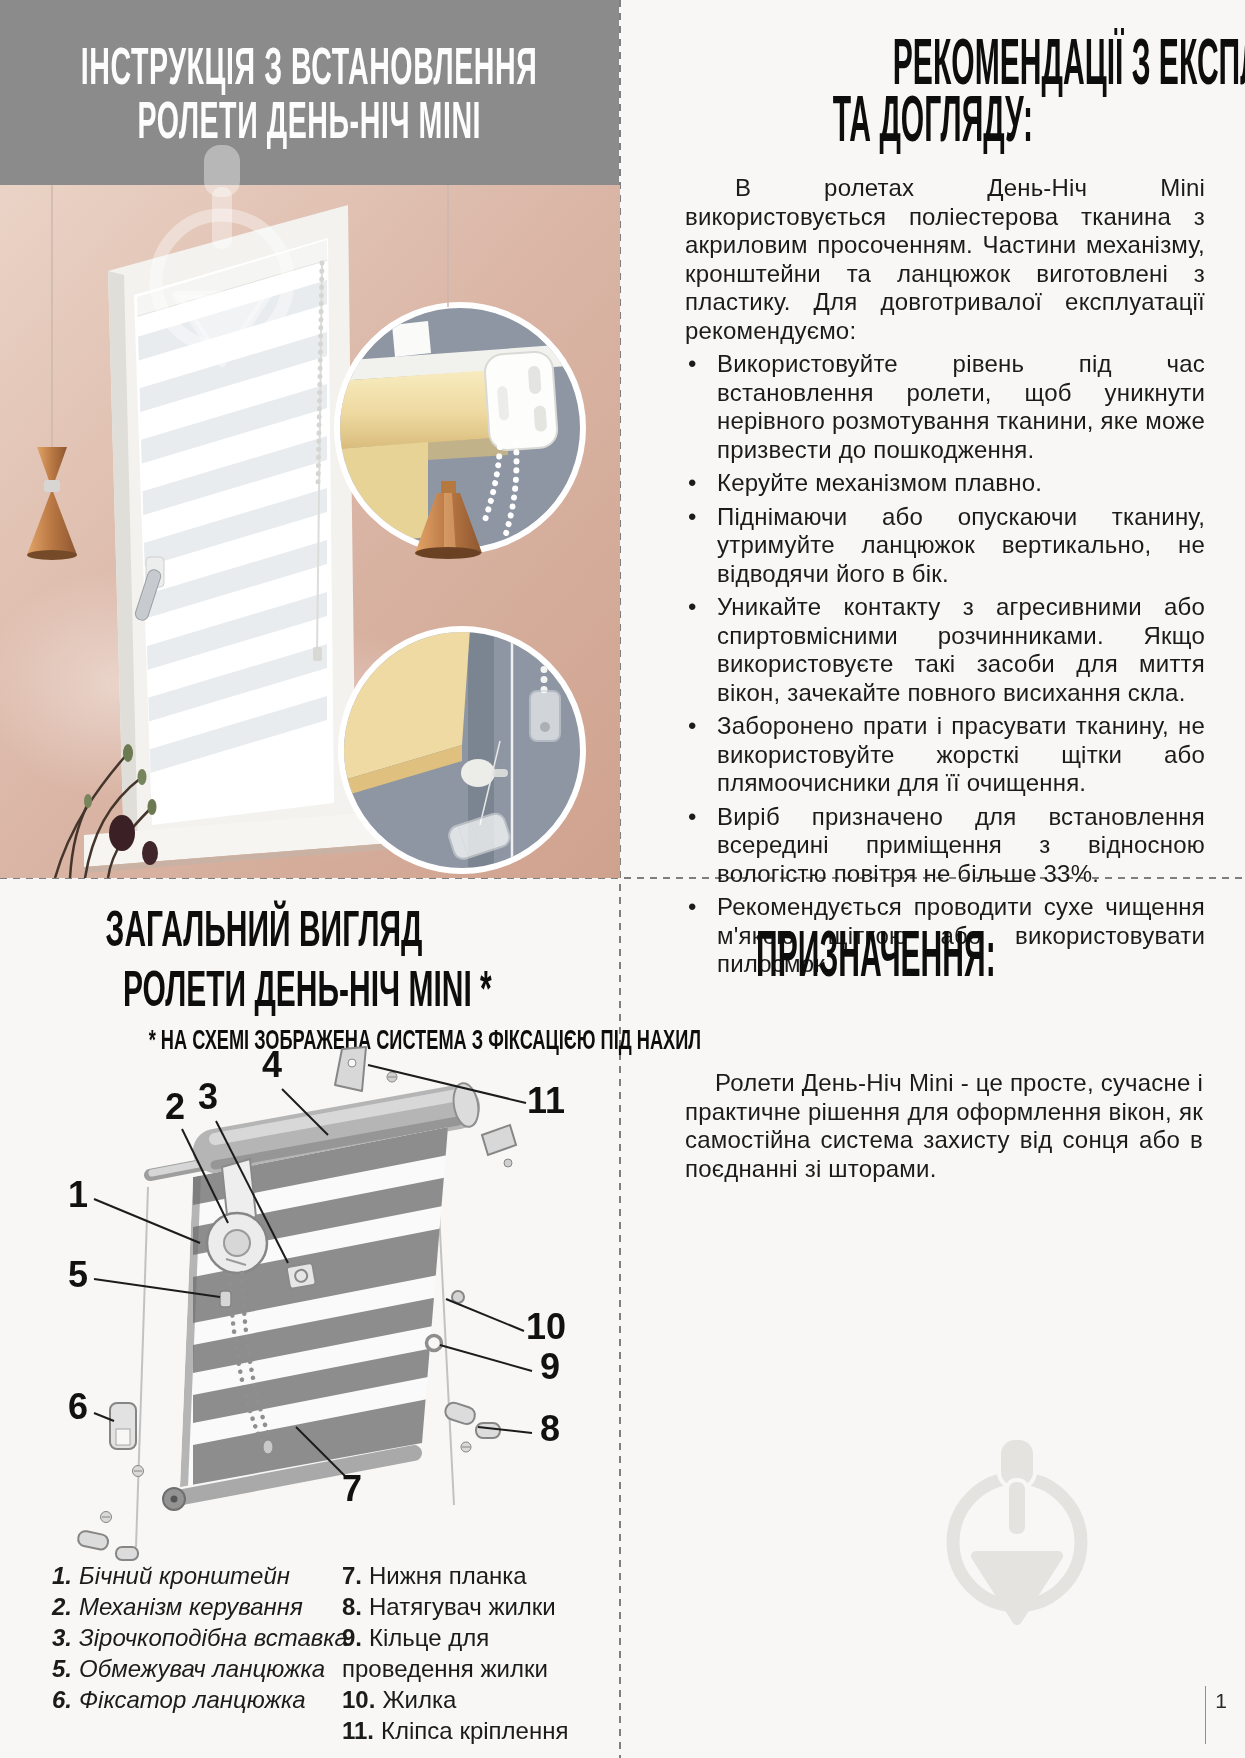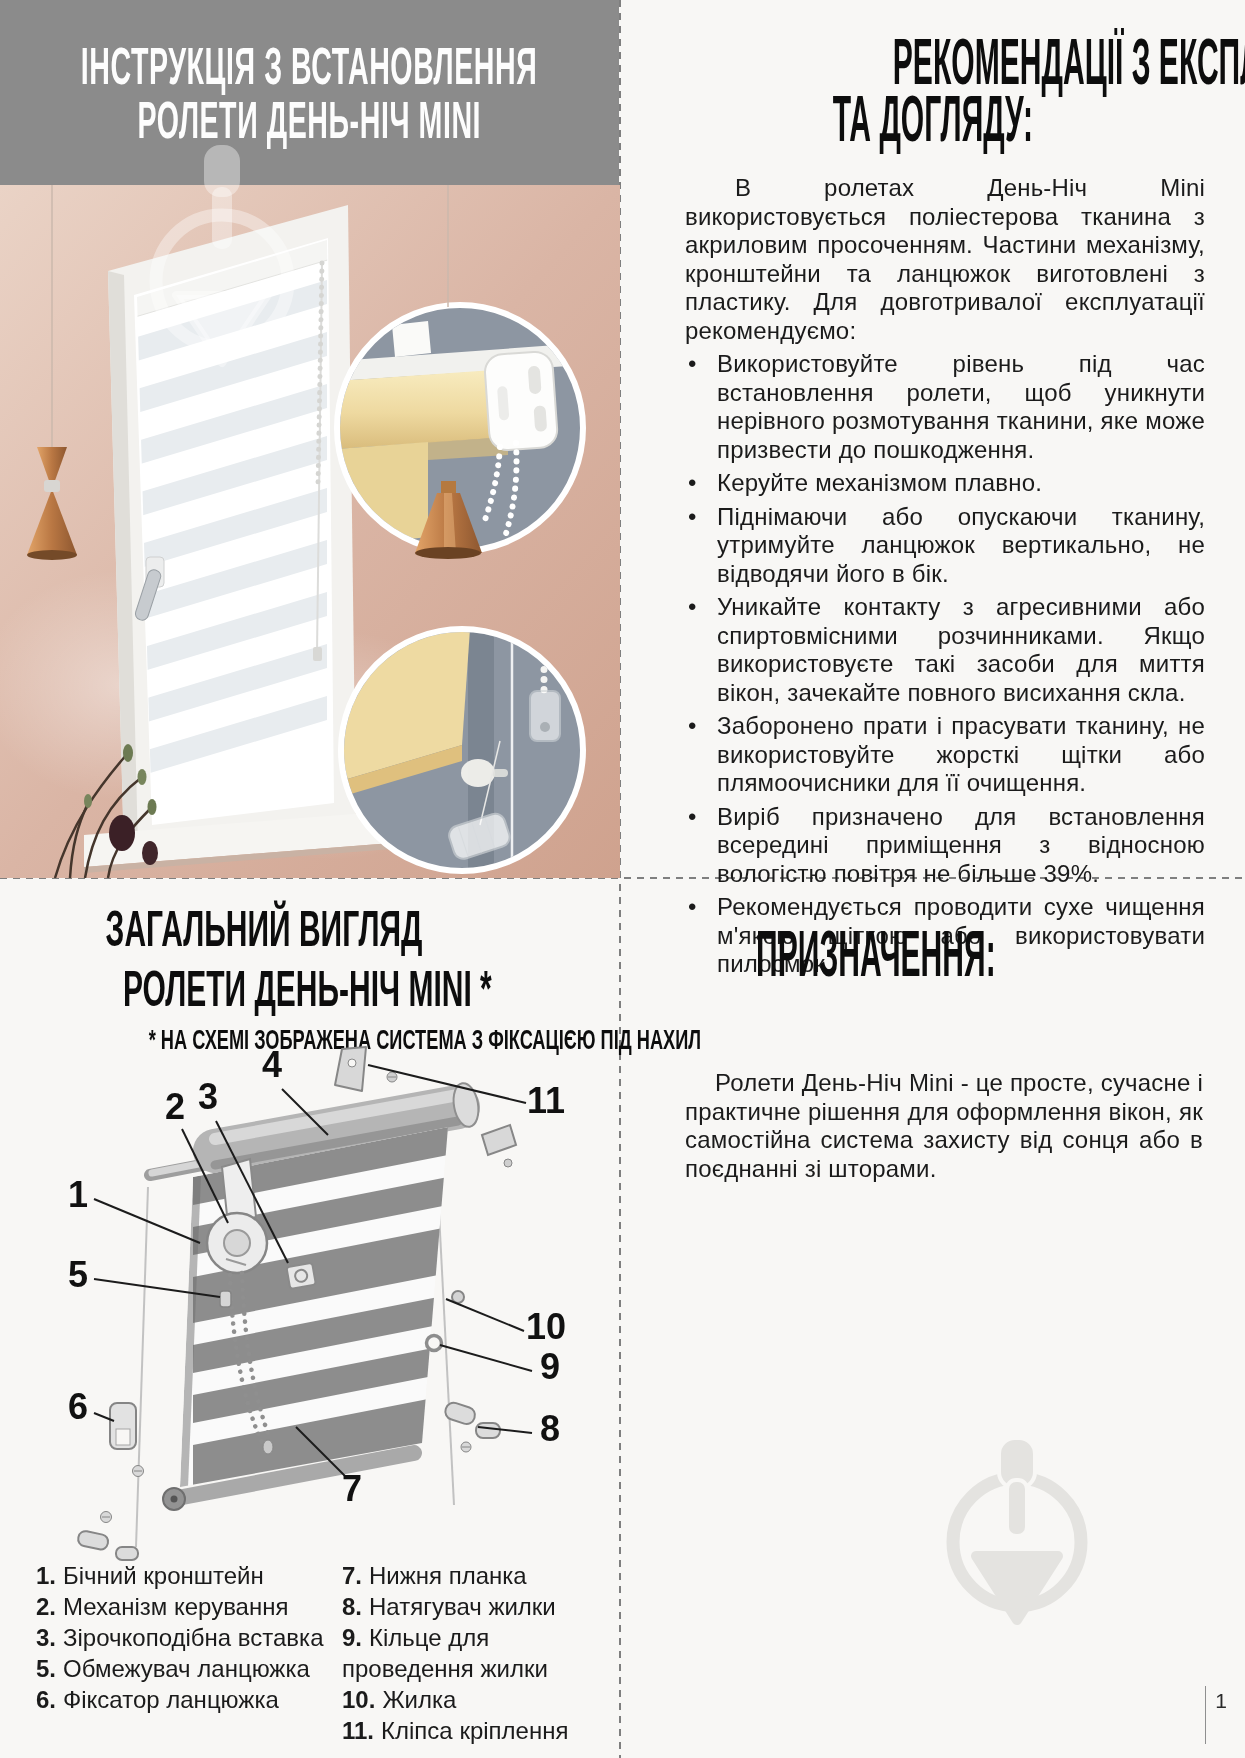--- a/index.html
+++ b/index.html
@@ -32,21 +32,21 @@
   .intro{text-indent:50px;margin:0 0 4px 0;}
   .bullet{position:relative;padding-left:32px;margin-top:5px;}
   .bullet .dot{position:absolute;left:3px;top:0;font-size:24px;}
 
   .bl-title{margin-top:26px;text-align:left;line-height:48px;}
   .bl-title .cond{font-size:50px;line-height:48px;color:#0d0d0d;transform:scaleX(.6);}
   .bl-subtitle{text-align:center;}
   .bl-subtitle .cond{font-size:28px;line-height:30px;color:#0d0d0d;transform:scaleX(.65);}
   .diagram{position:absolute;left:30px;top:156px;}
   .parts{position:absolute;top:681px;font-size:24px;line-height:31px;}
-  .parts-left{left:36px;width:300px;}
+  .parts-left{left:52px;width:300px;font-style:italic;}
   .parts-right{left:342px;width:252px;}
   .part b{margin-right:7px;}
 
   .br-title{margin-top:46px;text-align:left;}
   .br-title .cond{font-size:64px;line-height:58px;color:#0d0d0d;transform:scaleX(.47);}
   .br-content{padding:0 42px 0 44px;margin-top:86px;}
   .br-content p{margin:0;text-indent:30px;}
   .wm-br{position:absolute;left:299px;top:551px;}
   .pagenum{position:absolute;right:18px;bottom:14px;display:flex;align-items:flex-start;}
   .pagenum .rule{width:1px;height:58px;background:#8f8f8f;margin-right:9px;}
@@ -221,21 +221,21 @@
       <span class="cond">РЕКОМЕНДАЦІЇ З ЕКСПЛУАТАЦІЇ</span><br>
       <span class="cond">ТА ДОГЛЯДУ:</span>
     </div>
     <div class="tr-content body-copy">
       <p class="intro">В ролетах День-Ніч Mini використовується поліестерова тканина з акриловим просоченням. Частини механізму, кронштейни та ланцюжок виготовлені з пластику. Для довготривалої експлуатації рекомендуємо:</p>
       <div class="bullet"><span class="dot">•</span><span>Використовуйте рівень під час встановлення ролети, щоб уникнути нерівного розмотування тканини, яке може призвести до пошкодження.</span></div>
       <div class="bullet"><span class="dot">•</span><span>Керуйте механізмом плавно.</span></div>
       <div class="bullet"><span class="dot">•</span><span>Піднімаючи або опускаючи тканину, утримуйте ланцюжок вертикально, не відводячи його в бік.</span></div>
       <div class="bullet"><span class="dot">•</span><span>Уникайте контакту з агресивними або спиртовмісними розчинниками. Якщо використовуєте такі засоби для миття вікон, зачекайте повного висихання скла.</span></div>
       <div class="bullet"><span class="dot">•</span><span>Заборонено прати і прасувати тканину, не використовуйте жорсткі щітки або плямоочисники для її очищення.</span></div>
-      <div class="bullet"><span class="dot">•</span><span>Виріб призначено для встановлення всередині приміщення з відносною вологістю повітря не більше 39%.</span></div>
+      <div class="bullet"><span class="dot">•</span><span>Виріб призначено для встановлення всередині приміщення з відносною вологістю повітря не більше 33%.</span></div>
       <div class="bullet"><span class="dot">•</span><span>Рекомендується проводити сухе чищення м'якою щіткою або використовувати пилосмок.</span></div>
     </div>
   </section>
 
   <section class="q-bl">
     <div class="bl-title">
       <span class="cond">ЗАГАЛЬНИЙ ВИГЛЯД</span><br>
       <span class="cond">РОЛЕТИ ДЕНЬ-НІЧ MINI *</span>
     </div>
     <div class="bl-subtitle">

